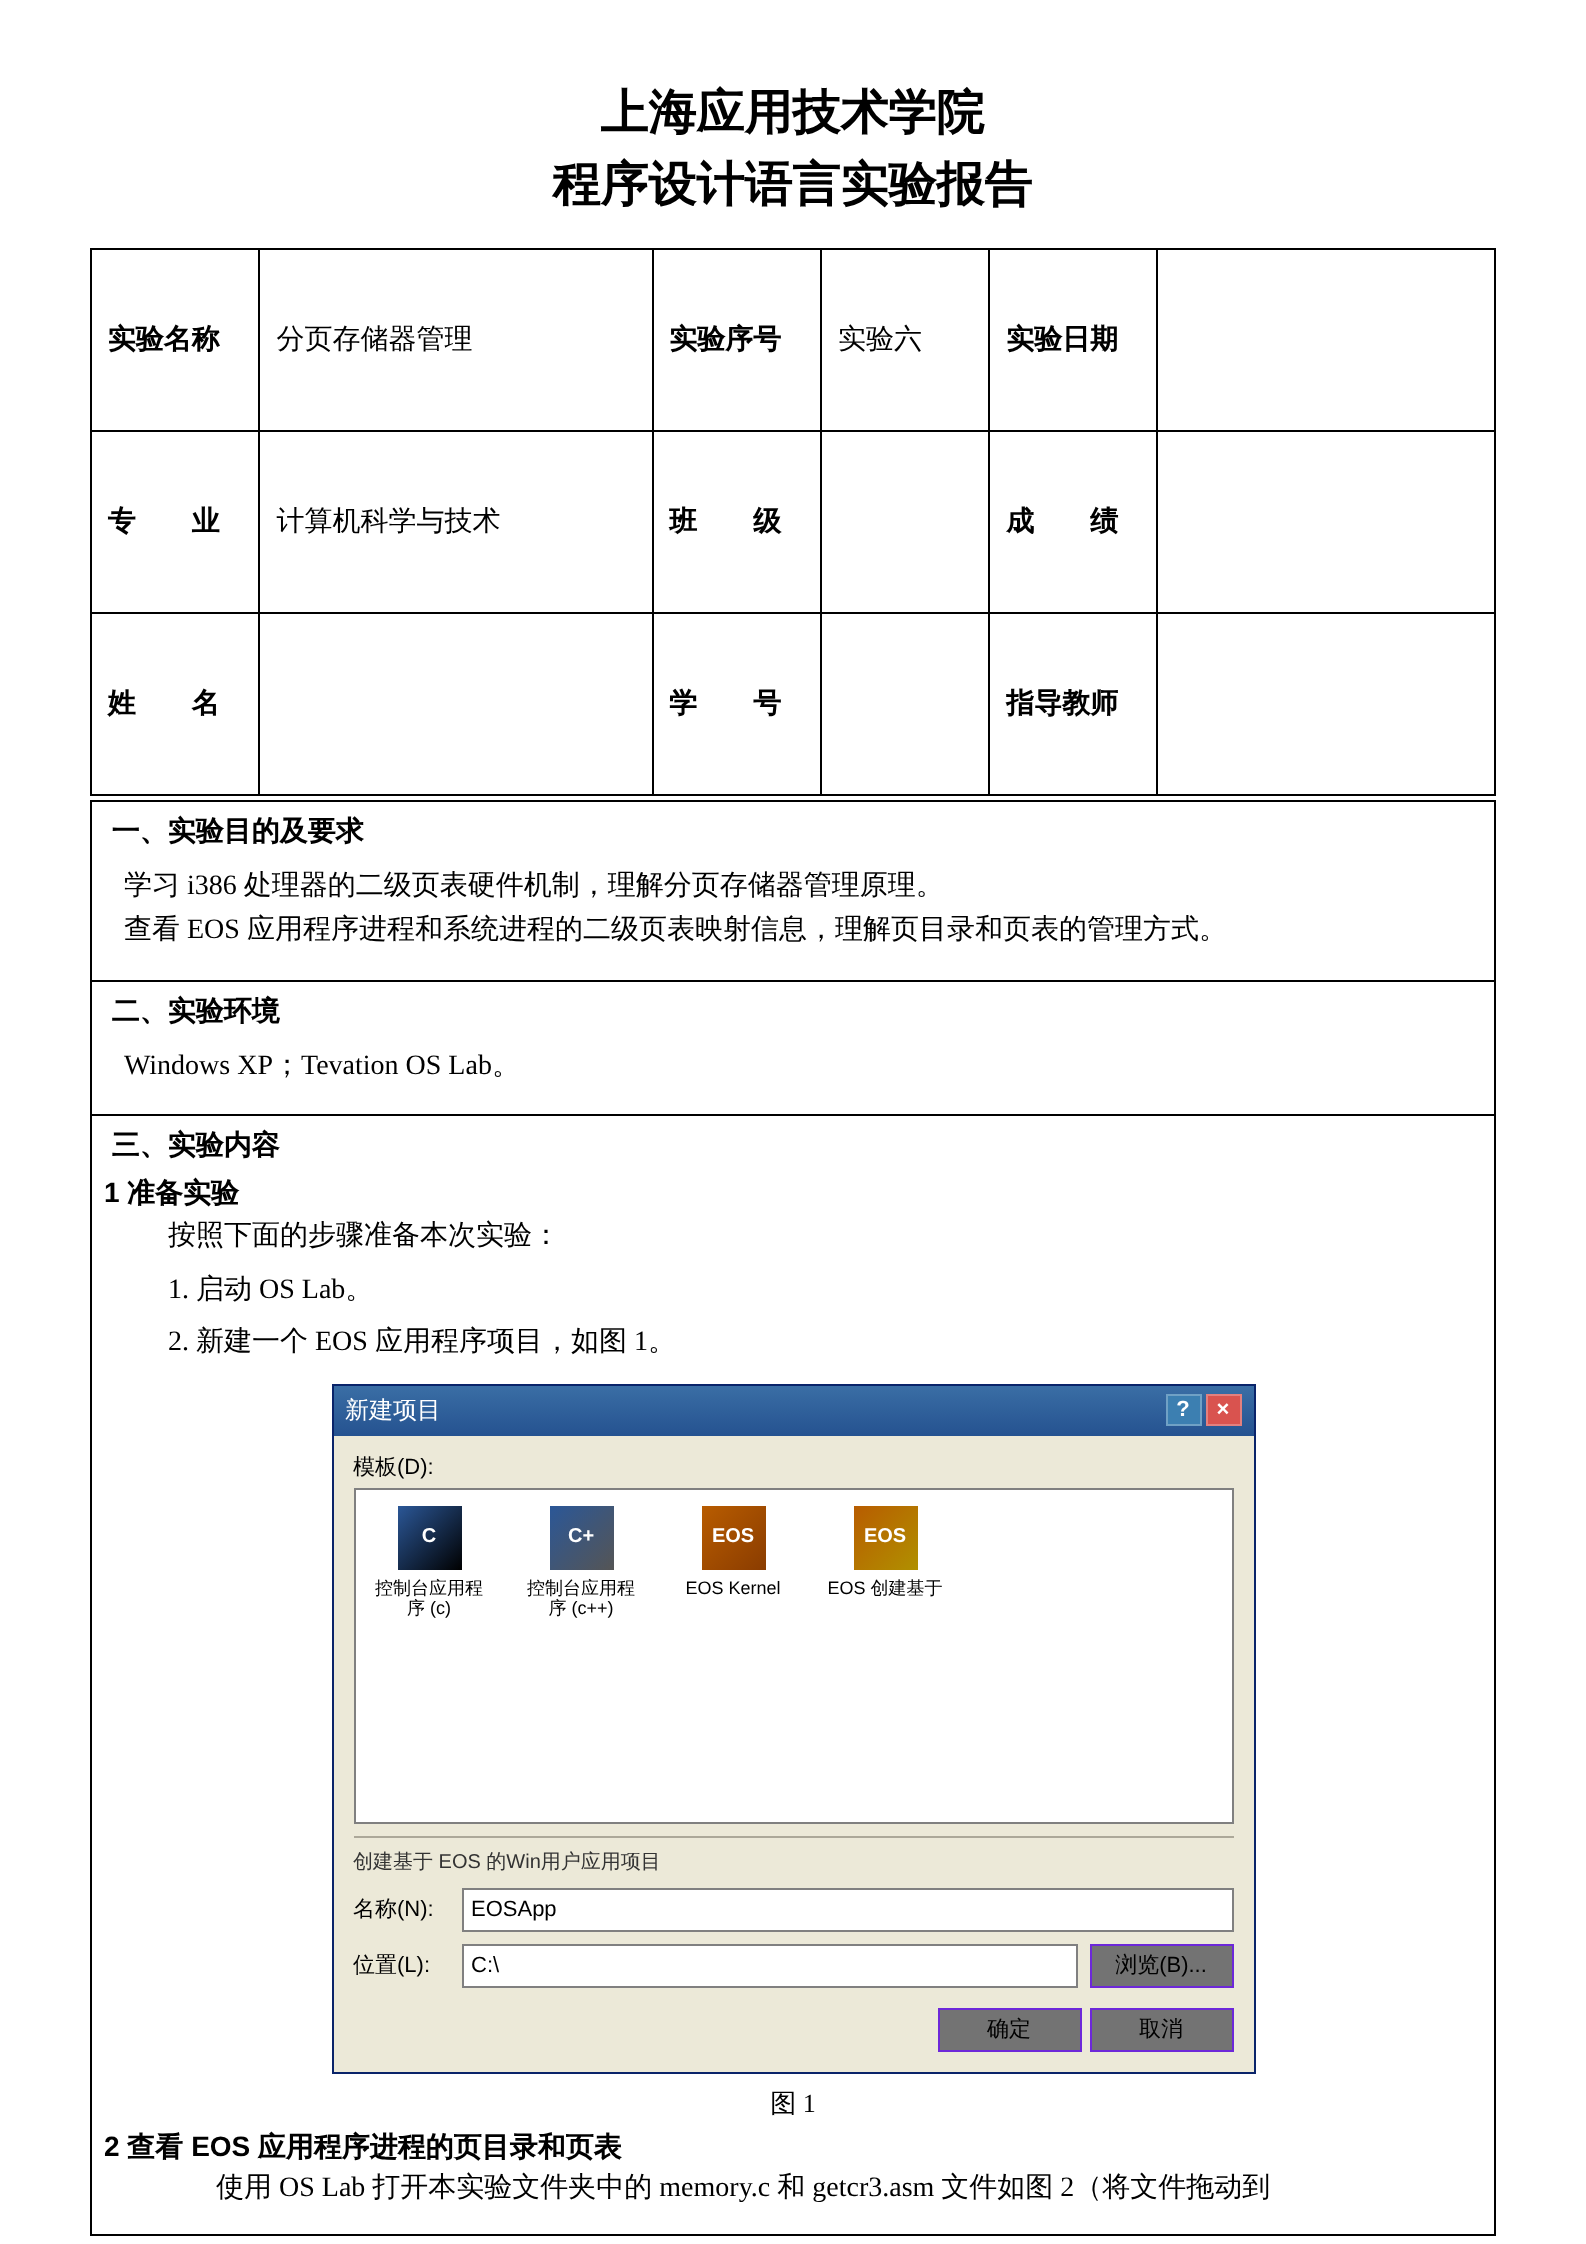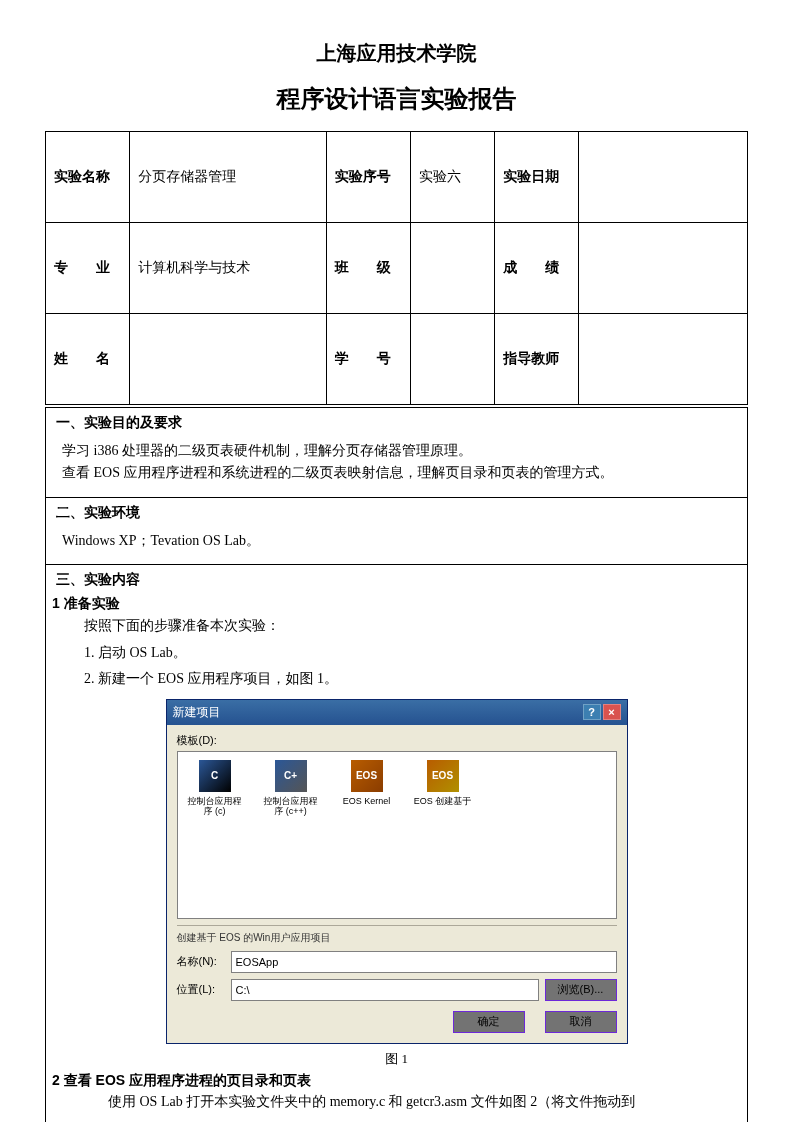--- a/index.html
+++ b/index.html
@@ -7,24 +7,24 @@
   padding: 40px 45px;
   font-family: "SimSun", "宋体", serif;
   font-size: 14px;
   background: #fff;
   color: #000;
   width: 793px;
   box-sizing: border-box;
 }
 .title-main {
   font-family: "SimHei", "黑体", sans-serif;
-  font-size: 20px;
+  font-size: 24px;
   font-weight: bold;
   text-align: center;
-  margin-bottom: 16px;
+  margin-bottom: 4px;
 }
 .title-sub {
   font-family: "SimHei", "黑体", sans-serif;
   font-size: 24px;
   font-weight: bold;
   text-align: center;
   margin-bottom: 16px;
 }
 
 table.info {
@@ -187,21 +187,21 @@
   border: 1px solid #6d28d9;
   font-size: 11px;
   display: inline-flex;
   align-items: center;
   justify-content: center;
   padding: 0 6px;
 }
 .dlg-buttons {
   display: flex;
   justify-content: flex-end;
-  gap: 20px;
+  gap: 4px;
   margin-top: 10px;
 }
 .fig-caption {
   text-align: center;
   font-size: 13px;
   margin-top: 6px;
 }
 </style>
 </head>
 <body>

